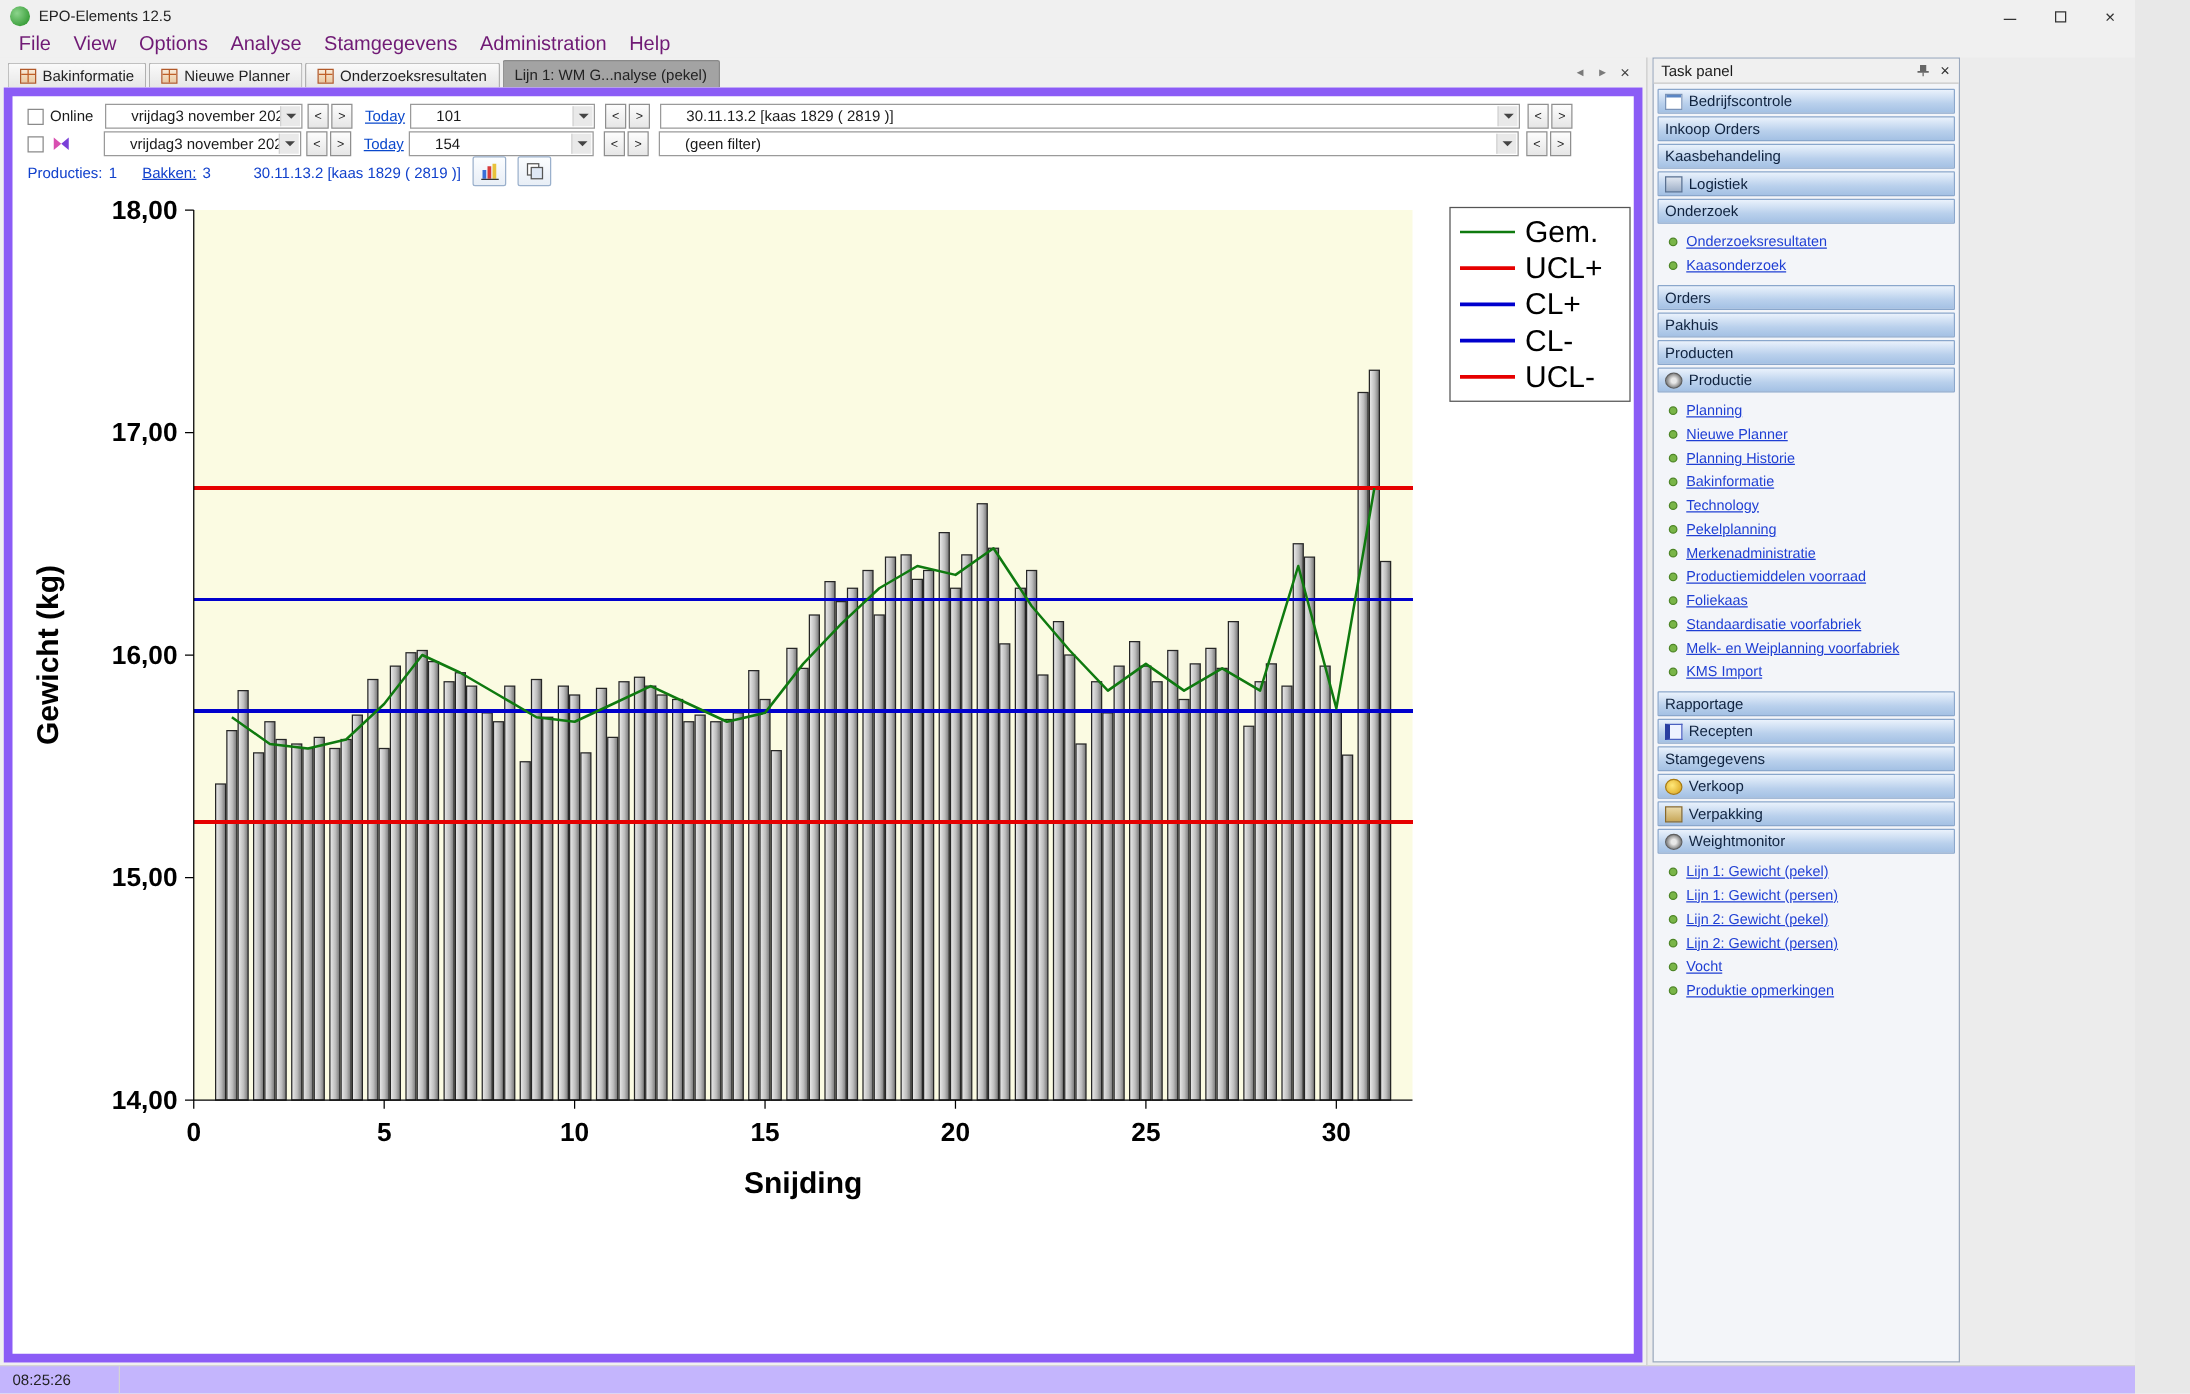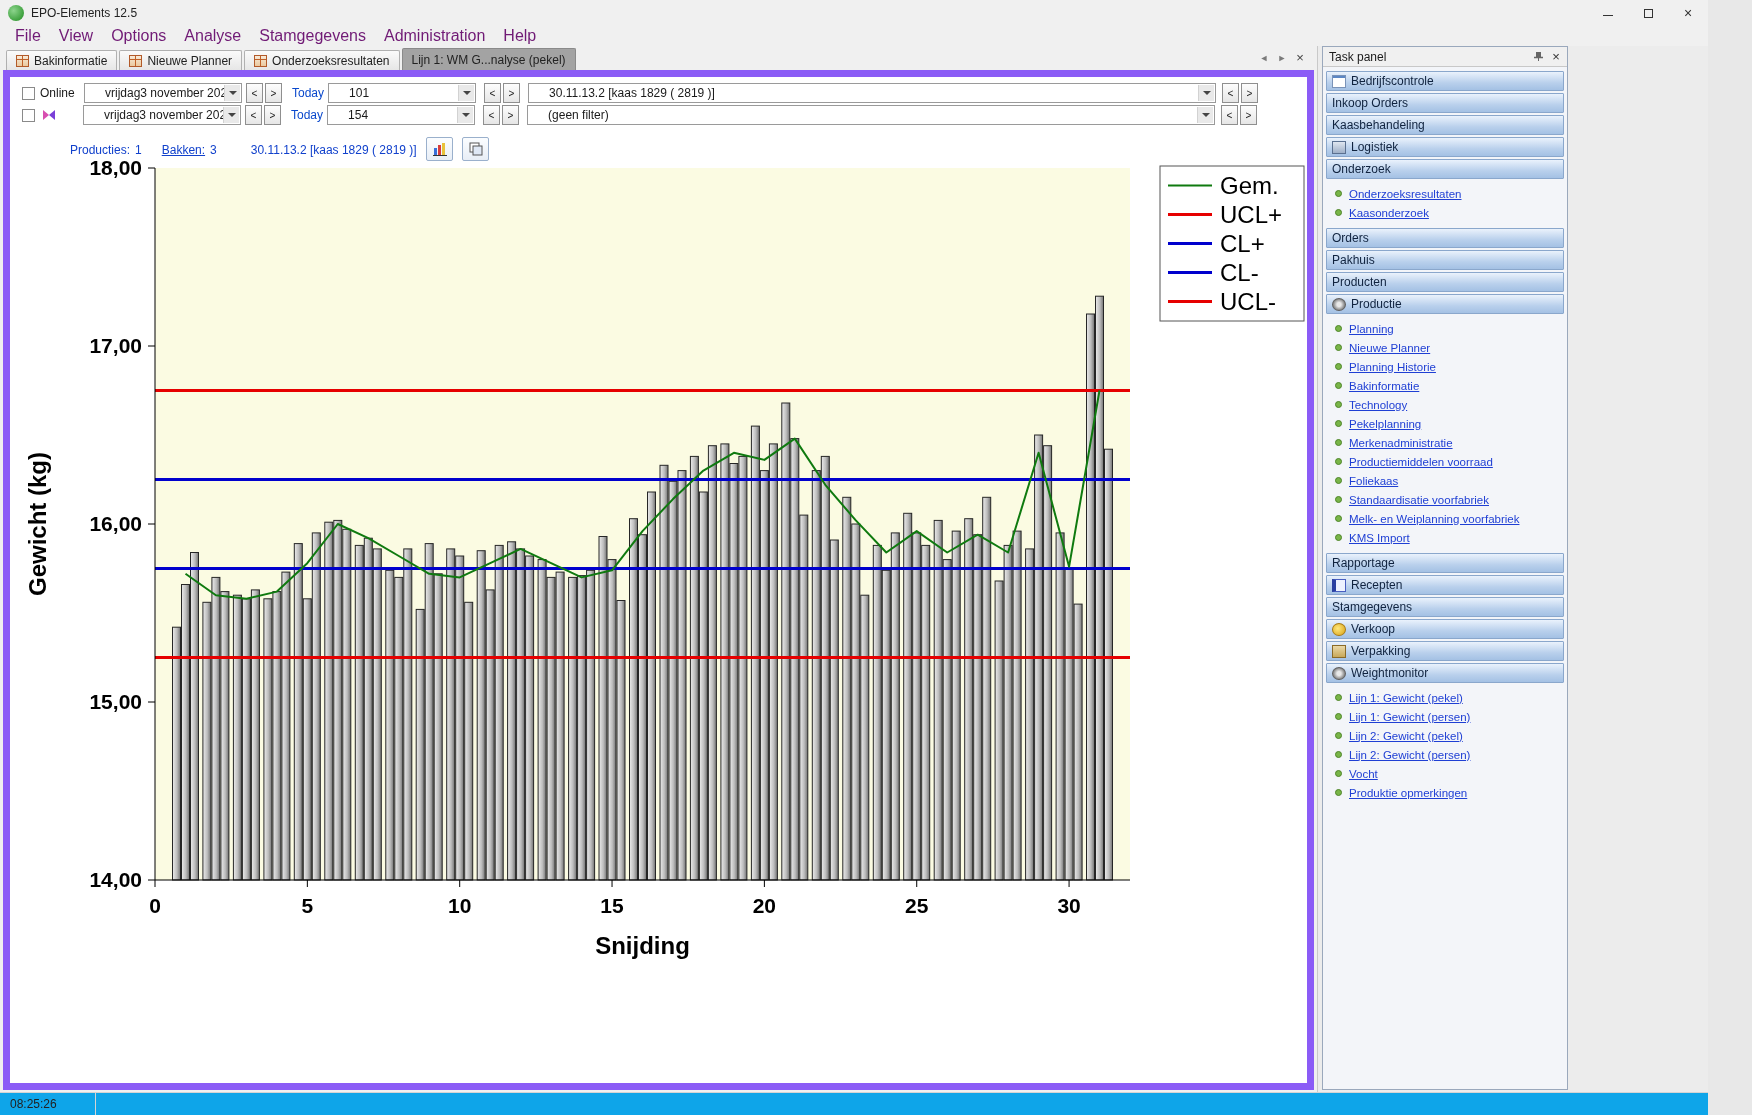--- a/index.html
+++ b/index.html
@@ -44,25 +44,25 @@
   .combo { position:relative; height:20px; border:1px solid #9a9a9a; background:#fff; font-size:12px; display:flex; align-items:center; padding:0 20px 0 20px; white-space:nowrap; overflow:hidden; }
   .combo .arrowbox { position:absolute; right:1px; top:1px; bottom:1px; width:16px; background:#e9e9e9; border-left:1px solid #d2d2d2; display:flex; align-items:center; justify-content:center; }
   .arrow-down { width:0; height:0; border-left:4px solid transparent; border-right:4px solid transparent; border-top:4px solid #444; }
   .date-combo { width:158px; margin-left:2px; justify-content:space-between; }
   .num-combo { width:148px; margin-left:4px; }
   .wide-combo { width:688px; margin-left:8px; }
   .small-btn { width:17px; height:20px; border:1px solid #8f8f8f; background:linear-gradient(#fdfdfd,#e6e6e6); display:flex; align-items:center; justify-content:center; font-size:10px; color:#222; margin-left:2px; flex:0 0 auto; }
   .small-btn.first { margin-left:4px; }
   .small-btn.navgap { margin-left:8px; }
   .small-btn.endgap { margin-left:6px; }
-  .link { color:#0a48cc; font-size:12px; margin-left:10px; cursor:pointer; }
+  .link { color:#0a48cc; text-decoration:underline; font-size:12px; margin-left:10px; cursor:pointer; }
   .row-icon { width:16px; height:14px; margin-left:6px; flex:0 0 auto; }
   .row2-spacer { width:26px; flex:0 0 auto; }
 
-  .tb-info { position:absolute; left:0; right:0; top:60px; height:26px; display:flex; align-items:center;margin-left:48px; }
+  .tb-info { position:absolute; left:0; right:0; top:48px; height:26px; display:flex; align-items:center; }
   .info-blue { color:#1141cc; font-size:12px; }
   .info-val { margin-left:5px; }
   .info-gap1 { margin-left:20px;text-decoration:underline; }
   .info-gap2 { margin-left:34px; }
   .tool-btn { position:absolute; top:0; width:27px; height:24px; border:1px solid #9ab0cc; border-radius:2px; background:linear-gradient(#fbfdff,#e8eef6); display:flex; align-items:center; justify-content:center; }
   .tool-btn.b1 { left:368px; }
   .tool-btn.b2 { left:404px; }
 
   #chart-holder { position:absolute; left:0; top:77px; width:1314px; height:830px; }
   #chart-holder svg text { font-family:"Liberation Sans","DejaVu Sans",sans-serif; }
@@ -81,21 +81,21 @@
   .tp-icon-gear { border-radius:50%; background:radial-gradient(circle,#e8e8e8 25%,#8f8f8f 65%,#6a6a6a 100%); border:1px solid #5f5f5f; }
   .tp-icon-book { background:#eef2ff; border:1px solid #4a5fc0; border-left:4px solid #2a3fa0; }
   .tp-icon-coin { border-radius:50%; background:radial-gradient(circle at 40% 40%, #ffe87a, #d8a017); border:1px solid #a87a10; }
   .tp-icon-box { background:linear-gradient(#ead9a8,#c8a85a); border:1px solid #8a6a28; }
   .tp-links { padding:3px 0 5px 10px; }
   .tp-link-row { height:19px; display:flex; align-items:center; gap:7px; }
   .tp-bullet { width:7px; height:7px; border-radius:50%; background:#79b548; border:1px solid #4d8527; flex:0 0 auto; }
   .tp-link { color:#1f3fd4; font-size:11.5px; text-decoration:underline; cursor:pointer; white-space:nowrap; }
 
   
-  .statusbar { position:absolute; left:0; right:0; bottom:0; height:23px; background:#0ea5e9; border-top:1px solid #d4d4d4; display:flex; align-items:center; }
+  .statusbar { position:absolute; left:0; right:0; bottom:0; height:23px; background:#c4b5fd; border-top:1px solid #d4d4d4; display:flex; align-items:center; }
   .status-cell { width:96px; height:100%; display:flex; align-items:center; padding-left:10px; border-right:1px solid #d4d4d4; font-size:12px; color:#222; }
 </style>
 </head>
 <body>
 
 <div class="window">
 
   <div class="titlebar">
     <span class="app-icon"></span>
     <span class="title-text">EPO-Elements 12.5</span>

